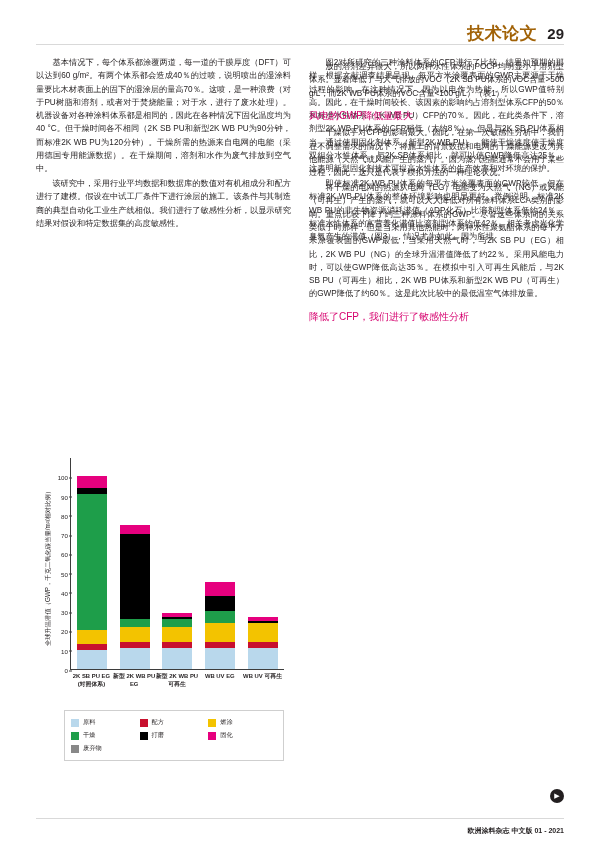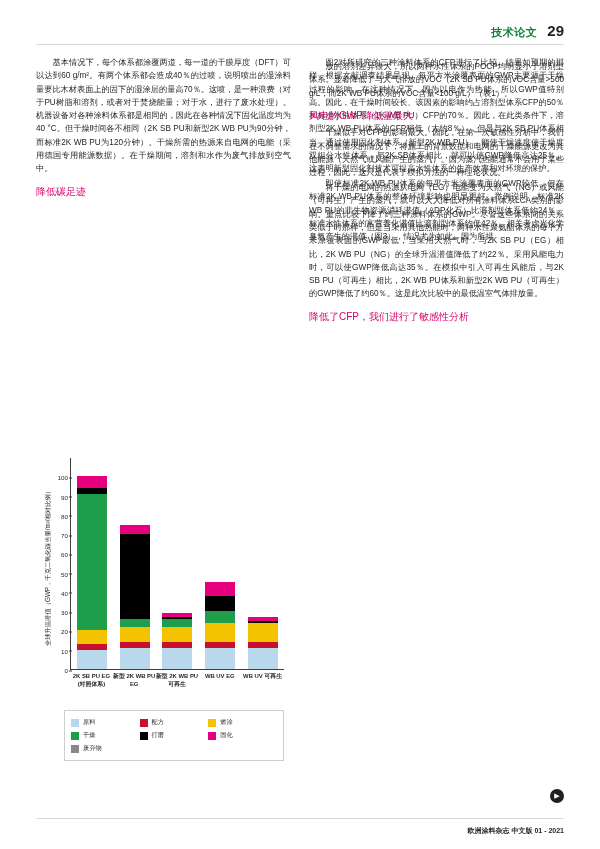--- a/index.html
+++ b/index.html
@@ -25,23 +25,23 @@
   
   .header {
     position: absolute;
     top: 22px;
     right: 36px;
     display: flex;
     align-items: baseline;
     gap: 10px;
   }
   .header .hdr-title {
-    color: #15803d;
-    font-weight: bold;
-    font-size: 11px;
+    color: #a16207;
+    font-weight: bold;
+    font-size: 17px;
     letter-spacing: 0.5px;
   }
   .header .hdr-page {
     color: #231f20;
     font-weight: bold;
     font-size: 15px;
   }
   .header-rule {
     position: absolute;
     top: 44px;
@@ -235,21 +235,21 @@
   <div class="header">
     <span class="hdr-title">技术论文</span>
     <span class="hdr-page">29</span>
   </div>
   <div class="header-rule"></div>
 
   <div class="columns">
 
     <div class="col">
       <p>基本情况下，每个体系都涂覆两道，每一道的干膜厚度（DFT）可以达到60 g/m²。有两个体系都会造成40％的过喷，说明喷出的湿涂料量要比木材表面上的固下的湿涂层的量高70％。这喷，是一种浪费（对于PU树脂和溶剂，或者对于焚烧能量；对于水，进行了废水处理）。机器设备对各种涂料体系都是相同的，因此在各种情况下固化温度均为40 °C。但干燥时间各不相同（2K SB PU和新型2K WB PU为90分钟，而标准2K WB PU为120分钟）。干燥所需的热源来自电网的电能（采用德国专用能源数据）。在干燥期间，溶剂和水作为废气排放到空气中。</p>
-      <h2 class="sub">降低碳足迹</h2>
+      <p>该研究中，采用行业平均数据和数据库的数值对有机相成分和配方进行了建模。假设在中试工厂条件下进行涂层的施工。该条件与其制造商的典型自动化工业生产线相似。我们进行了敏感性分析，以显示研究结果对假设和特定数据集的高度敏感性。</p>
     </div>
 
     <div class="col">
       <p>图2对所研究的三种涂料体系的CFP进行了比较。结果如预期的那样，根据文献调查结果呈现。每平方米涂覆表面的GWP主要源于干燥过程的影响，在这种情况下，因为以电作为热能，所以GWP值特别高。因此，在干燥时间较长、该因素的影响约占溶剂型体系CFP的50％和标准水性体系（1K WB PU）CFP的70％。因此，在此类条件下，溶剂型2K WB PU体系的CFP稍低（大约8％），但是与2K SB PU体系相当，通过使用固化剂体系（新型2K WB PU），能使干燥速度使干燥度双组分水性体系，与2K SB体系相比，就可以使GWP降低高达25％。这表明新型固化剂技术可提高水性体系的生产效率和对环境的保护。</p>
       <p>即使标准2K WB PU体系的每平方米涂覆表面的GWP较低，但在标准2K WB PU体系的整体环境影响也明显更好。举例说明，标准2K WB PU的非生物资源消耗潜值（ADP化石）比溶剂型体系低约24％。标准水性体系的富营养化潜值比溶剂型体系约低42％。相关考虑光化学臭氧产生的潜值（图3），情况尤为如此。因为所排</p>
     </div>
   </div>
 
   <div style="position:absolute; top:60px; left:309px; width:255px;" class="col">
     <p>放的溶剂差异很大，所以两种水性体系的POCP均明显小于溶剂型体系。显著降低了与大气排放的VOC（2K SB PU体系的VOC含量&gt;500 g/L，而2K WB PU体系的VOC含量&lt;100 g/L）（表1）。</p>

